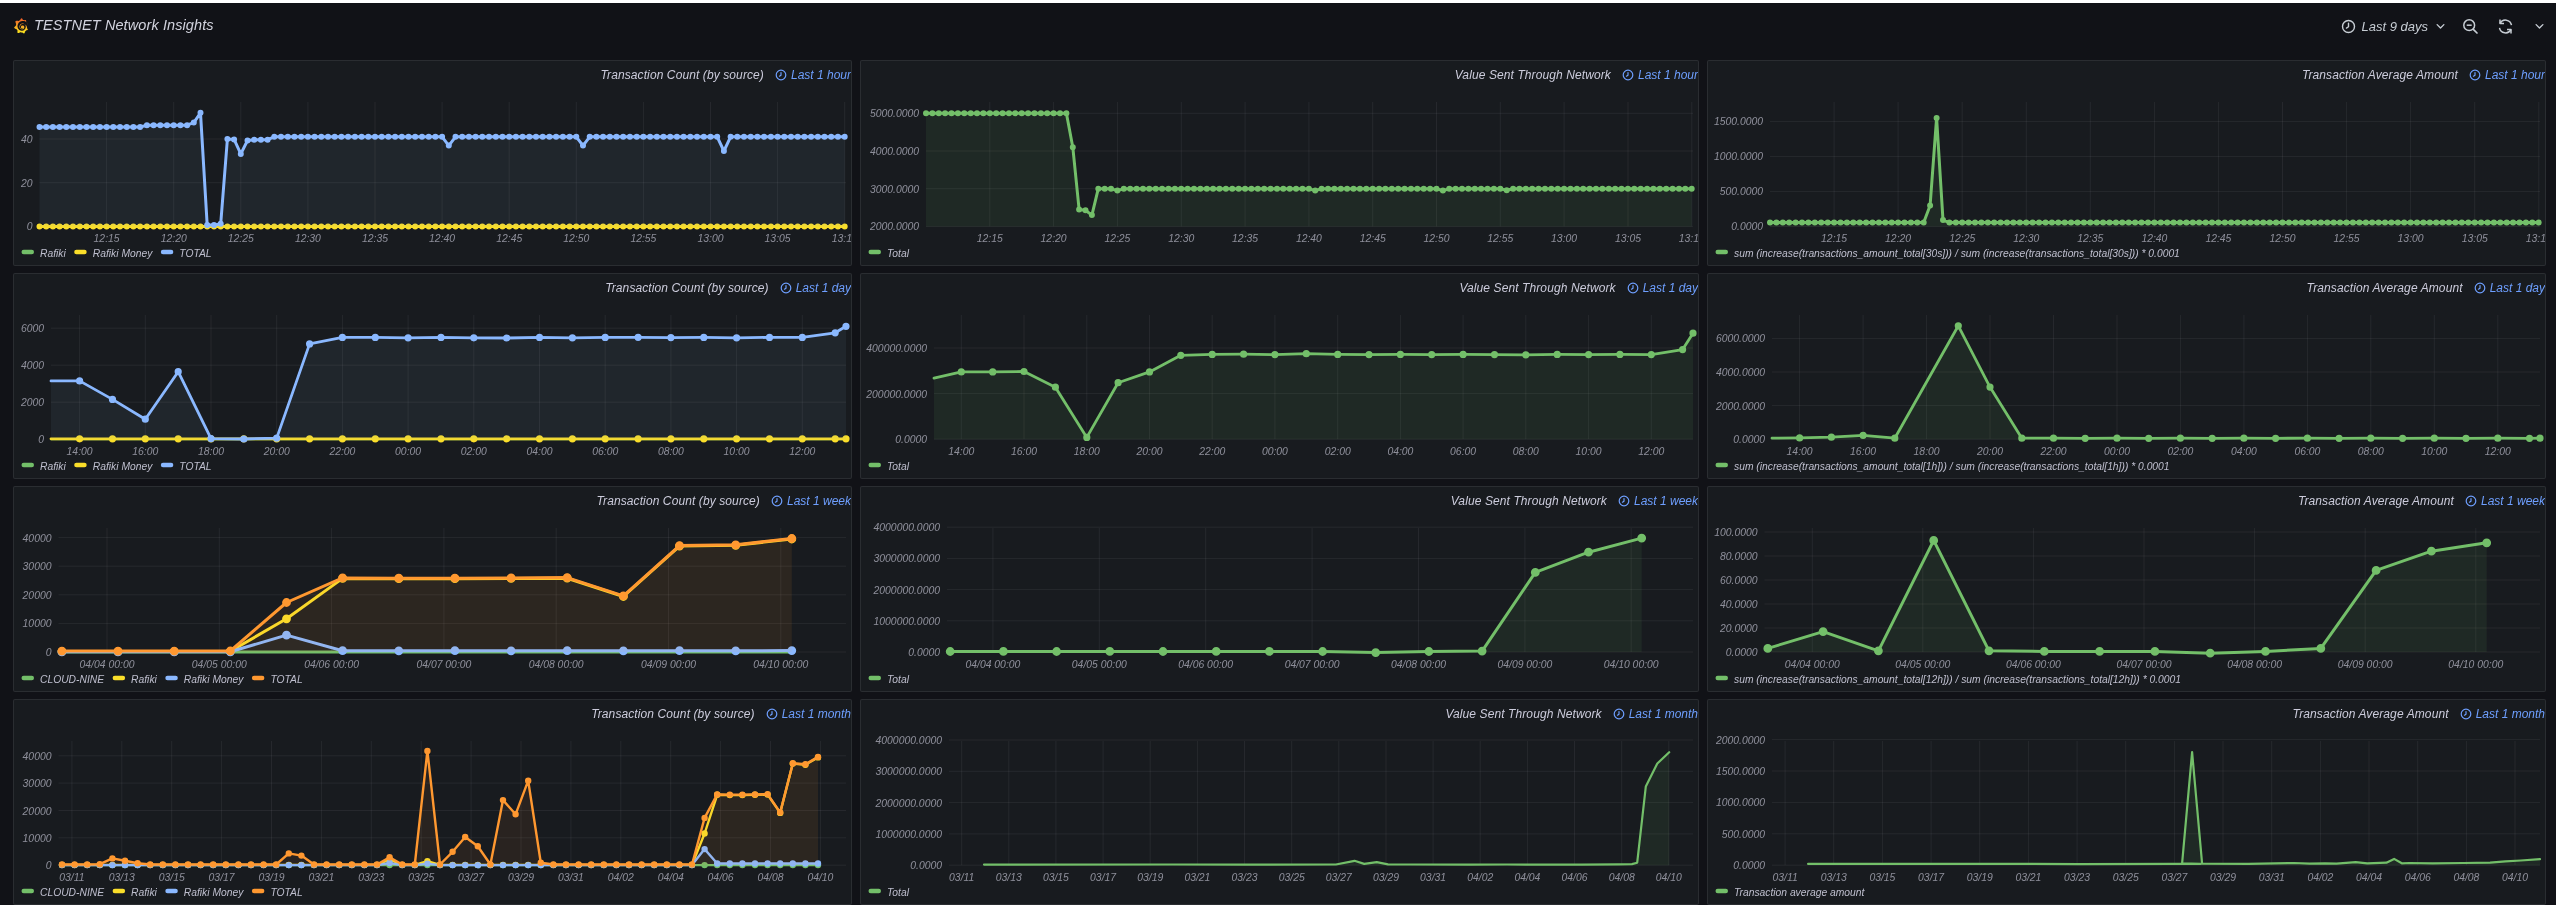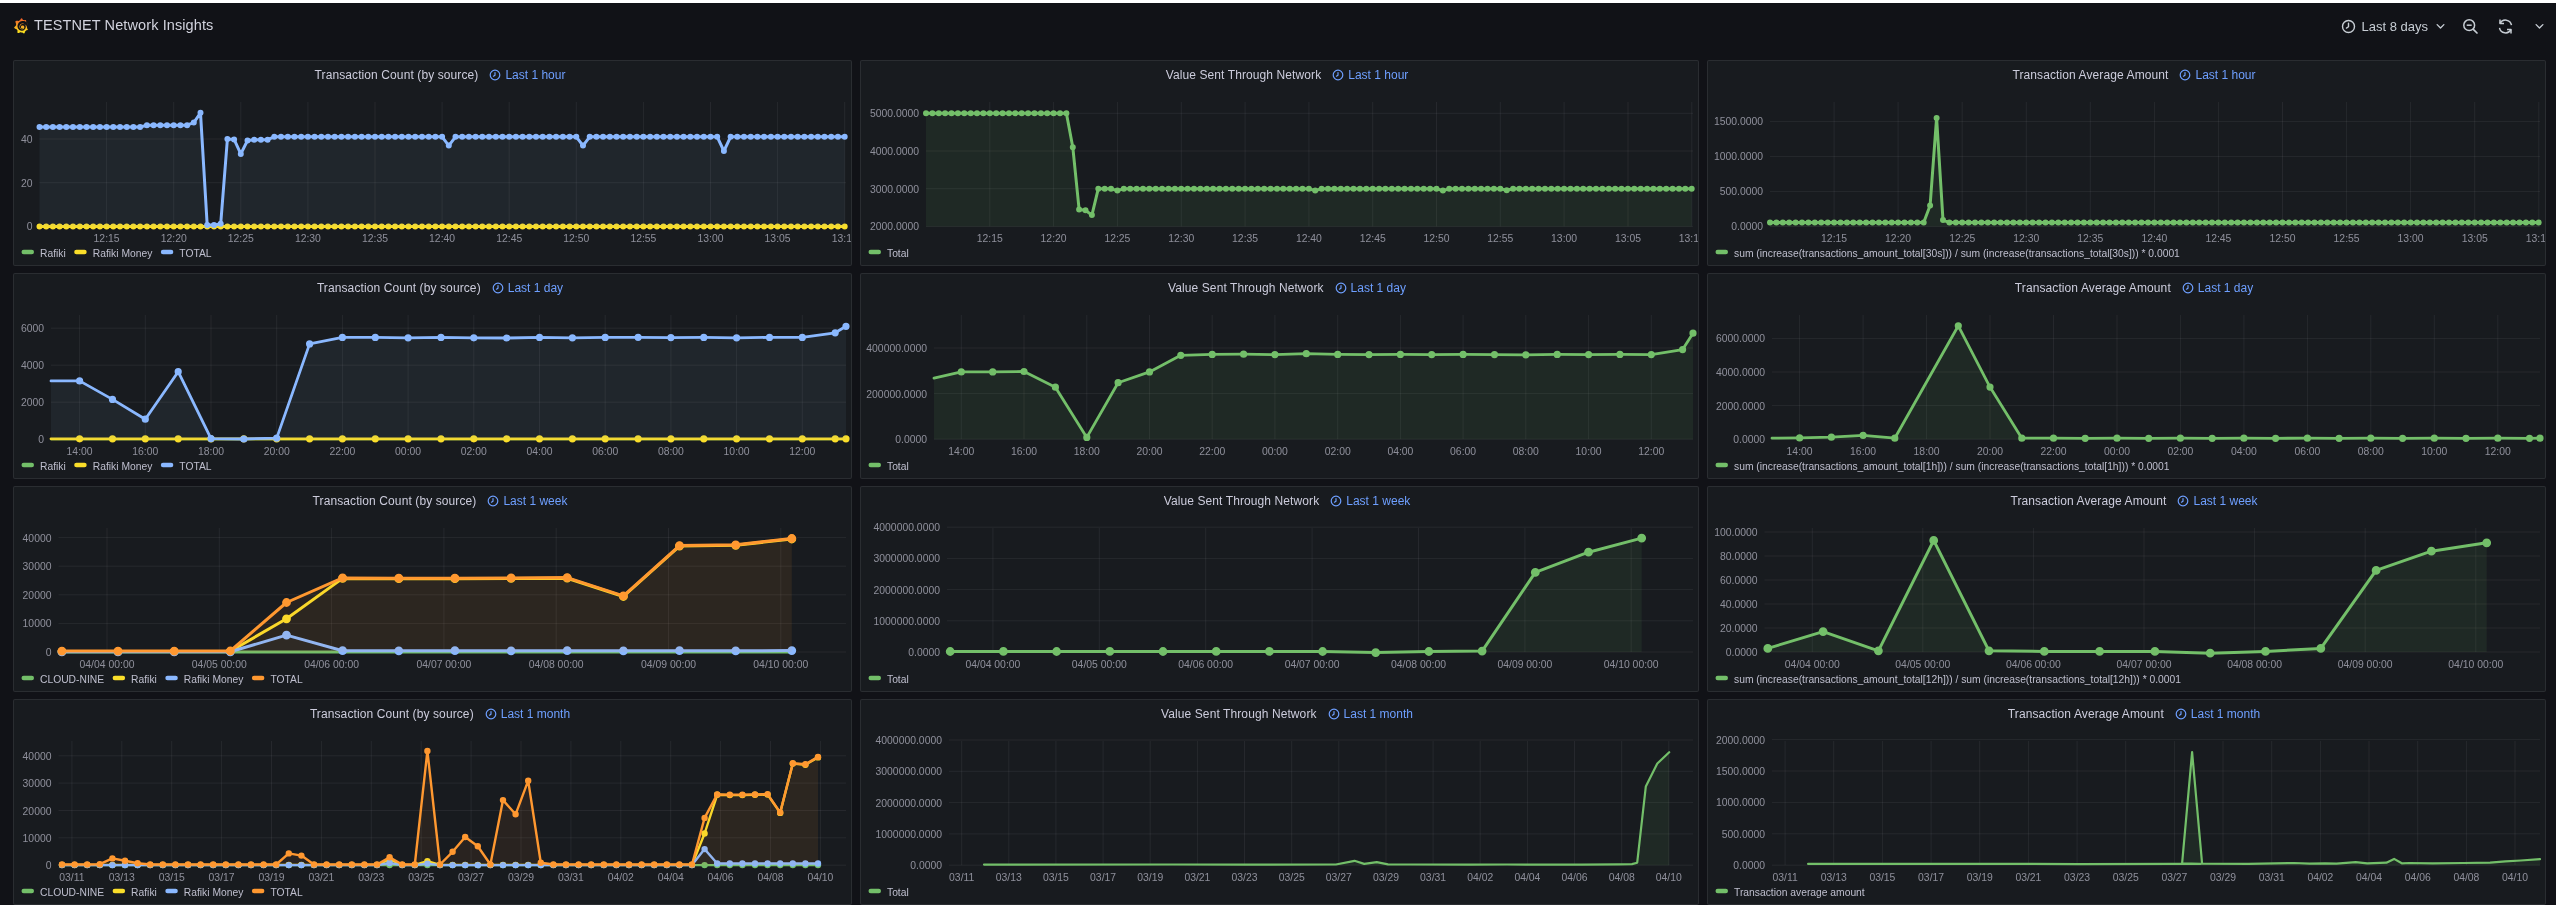--- a/index.html
+++ b/index.html
@@ -1,25 +1,25 @@
 <!DOCTYPE html>
 <html><head><meta charset="utf-8">
 <style>
 * { margin:0; padding:0; box-sizing:border-box; }
 html,body { width:2556px; height:905px; background:#111217; overflow:hidden;
   font-family:"Liberation Sans", sans-serif; }
-.stage { position:relative; width:2556px; height:748px; background:#111217; }
+.stage { position:relative; width:2556px; height:748px; background:#111217;font-style:italic; }
 .topstrip { position:absolute; left:0; top:0; width:2556px; height:3px; background:#ffffff; }
 .hdr { position:absolute; left:0; top:3px; width:2556px; height:47px; }
 .hlogo { position:absolute; left:14px; top:15px; }
 .htitle { position:absolute; left:34px; top:14px; font-size:14.5px; font-weight:400; color:#d2d3de; letter-spacing:0.1px; }
 .toolbar { position:absolute; right:12px; top:15px; display:flex; align-items:center; }
 .ttext { color:#c7cdd4; font-size:13px; }
 .panel { position:absolute; background:#181b1f; border:1px solid rgba(204,204,220,0.10); border-radius:2px; overflow:hidden; }
-.ptitle { position:absolute; left:0; top:0; width:100%; height:28px; display:flex; align-items:center; justify-content:center; padding-left:15px; z-index:2; }
+.ptitle { position:absolute; left:0; top:0; width:100%; height:28px; display:flex; align-items:center; justify-content:flex-end; padding-left:15px; z-index:2; }
 .tname { color:#ccccdc; font-size:12px; font-weight:500; letter-spacing:0.1px; }
 .plink { color:#6e9fff; font-size:12px; font-weight:500; margin-left:11px; display:inline-flex; align-items:center; }
 .chart { position:absolute; left:0; top:0; }
 .ax { font-size:10.4px; fill:rgba(204,204,220,0.65); font-family:"Liberation Sans",sans-serif; }
 .leg { font-size:10.3px; fill:rgba(204,204,220,0.92); font-family:"Liberation Sans",sans-serif; }
 </style></head>
 <body>
 <div class="stage">
 <div class="topstrip"></div>
 <div class="hdr">
@@ -32,21 +32,21 @@
           </defs>
 <path fill="url(#lg)" d="M59.4 28.6c-.1-1.1-.3-2.4-.7-3.8-.4-1.4-1-2.9-1.8-4.5-.8-1.6-1.9-3.2-3.2-4.8-.5-.6-1.1-1.2-1.7-1.8.9-3.6-1.1-6.7-1.1-6.7-3.5-.2-5.7 1.1-6.5 1.7-.1-.1-.3-.1-.4-.2-.6-.2-1.2-.5-1.8-.7-.6-.2-1.2-.4-1.9-.5-.6-.2-1.3-.3-1.9-.4-.1 0-.2 0-.3-.1C36.6 1.9 32.3.1 32.3.1c-4.9 3.1-5.8 7.4-5.8 7.4s0 .2-.1.5c-.3.1-.5.2-.8.2-.4.1-.7.2-1.1.4-.4.2-.7.3-1.1.5-.7.3-1.4.7-2.1 1.1-.7.4-1.3.8-2 1.3-.1 0-.2-.1-.2-.1-6.8-2.6-12.8.5-12.8.5-.5 7.2 2.7 11.8 3.4 12.6-.2.4-.3.9-.5 1.3-.5 1.6-.9 3.2-1.2 4.9 0 .2-.1.5-.1.7C1.7 34.5.1 40.9.1 40.9c5.2 6 11.3 6.4 11.3 6.4.8 1.4 1.7 2.7 2.7 4 .4.5.9 1 1.3 1.5-1.9 5.4.3 10 .3 10 5.8.2 9.6-2.5 10.4-3.2.6.2 1.2.4 1.8.5 1.8.5 3.7.7 5.6.8h2.4c2.7 3.9 7.5 4.4 7.5 4.4 3.4-3.6 3.6-7.1 3.6-7.9v-.3c.7-.5 1.4-1 2-1.6 1.4-1.2 2.6-2.6 3.6-4.1.1-.1.2-.3.3-.4 3.8.2 6.5-2.4 6.5-2.4-.6-4-2.9-5.9-3.4-6.3l-.1-.1v-.1c0-.2 0-.5.1-.7 0-.4 0-.9-.1-1.3 0-.3 0-.6-.1-.9 0-.1 0-.2-.1-.3l-.1-.6-.1-.6c-.2-.8-.4-1.6-.7-2.4-.3-.8-.6-1.5-1-2.2-.4-.7-.8-1.4-1.3-2.1-.5-.7-1-1.3-1.6-1.9-.6-.6-1.2-1.1-1.8-1.6-.6-.5-1.3-.9-2-1.3-.7-.4-1.4-.7-2.1-1-.7-.3-1.5-.5-2.2-.7-.7-.2-1.5-.3-2.2-.4h-2.3c-.4 0-.8.1-1.1.1-.8.1-1.5.3-2.3.5-.7.2-1.4.5-2.1.9-.7.3-1.3.7-1.9 1.2-.6.4-1.1.9-1.7 1.4-.5.5-1 1.1-1.4 1.7-.4.6-.8 1.2-1.1 1.8-.3.6-.6 1.3-.8 1.9-.2.7-.3 1.3-.4 2v1c0 .3 0 .5.1.8.1 1 .4 2 .8 2.9.4.9 1 1.7 1.6 2.4.6.7 1.4 1.2 2.1 1.7.8.4 1.6.7 2.4.9.8.2 1.6.2 2.4.2h.9c.1 0 .2 0 .3-.1.2 0 .4-.1.5-.1.3-.1.6-.2.9-.4.3-.1.6-.3.8-.5.1 0 .1-.1.2-.2.3-.2.3-.6.1-.9-.2-.2-.5-.3-.8-.2-.1 0-.1.1-.2.1-.2.1-.4.2-.7.3-.2.1-.5.1-.8.2h-1.2c-.1 0-.2 0-.3-.1-.6-.1-1.2-.3-1.8-.6-.6-.3-1.1-.7-1.5-1.1-.5-.5-.8-1-1.1-1.6-.3-.6-.4-1.2-.5-1.9v-1.5c0-.2.1-.5.1-.7.1-.2.1-.5.2-.7.3-.9.8-1.8 1.4-2.6.7-.7 1.5-1.4 2.4-1.8.5-.2.9-.4 1.4-.5.5-.1 1-.2 1.5-.2h.8c.3 0 .5.1.8.1.5.1 1 .3 1.5.5 1 .4 1.9 1.1 2.6 1.9.7.8 1.3 1.8 1.6 2.8.2.5.3 1.1.3 1.6v1.2c0 .3-.1.6-.1.9-.1.3-.1.6-.2.9-.1.3-.2.6-.3.8-.2.6-.5 1.1-.8 1.7-.6 1-1.5 2-2.5 2.7-1 .7-2.2 1.2-3.4 1.4-.6.1-1.2.2-1.9.2h-.9c-.3 0-.7-.1-1-.1-1.3-.2-2.6-.6-3.7-1.2-1.2-.6-2.2-1.4-3.1-2.4-.9-1-1.6-2.1-2.1-3.3-.5-1.2-.8-2.5-.8-3.8v-2c.1-.7.2-1.3.3-2 .2-.6.4-1.3.6-1.9.2-.6.5-1.2.9-1.8.7-1.1 1.5-2.2 2.5-3 .5-.4 1-.8 1.6-1.2.6-.3 1.1-.6 1.8-.9.6-.2 1.2-.4 1.9-.6.3-.1.6-.1 1-.2.2 0 .3 0 .5-.1h.5c.3 0 .7-.1 1-.1h1.4c.7.1 1.3.2 2 .3 1.3.3 2.6.7 3.7 1.3 2.3 1.2 4.3 3 5.5 5.1.6 1 1.1 2.2 1.4 3.3.1.3.1.6.2.9 0 .3.1.6.1.9v2.3c0 .3-.1.7-.1 1 0 .3-.1.7-.2 1 0 .3-.1.7-.2 1-.1.7-.4 1.3-.6 2-.4 1.3-1 2.5-1.7 3.7-1.4 2.3-3.3 4.3-5.5 5.7-1.1.7-2.3 1.3-3.6 1.7-.6.2-1.3.4-1.9.5-.3.1-.7.1-1 .2h-2.1c-.7 0-1.4-.1-2-.2-.7-.1-1.4-.2-2-.4-1.3-.4-2.6-.9-3.9-1.5-2.4-1.3-4.6-3.1-6.3-5.3-.8-1.1-1.6-2.3-2.2-3.5-.6-1.2-1.1-2.5-1.4-3.8-.3-1.3-.5-2.7-.6-4v-2c0-.7.1-1.4.2-2 .1-.7.2-1.4.4-2 .2-.7.3-1.3.6-2 .4-1.3 1-2.6 1.6-3.8.7-1.2 1.4-2.3 2.3-3.3.2-.3.4-.5.7-.8.2-.2.5-.5.7-.7.3-.2.5-.5.8-.7.1-.1.3-.2.4-.4.2-.1.3-.3.5-.4.3-.2.6-.5.9-.7.1-.1.3-.2.4-.3.2-.1.3-.2.5-.3.3-.2.6-.4 1-.6l.5-.3.5-.2c.3-.2.7-.3 1-.5.7-.3 1.4-.5 2.1-.8.2-.1.4-.1.5-.2.2 0 .4-.1.5-.1.4-.1.7-.2 1.1-.3.2 0 .4-.1.5-.1.2 0 .4-.1.6-.1.2 0 .4-.1.5-.1l.3-.1h.3c.2 0 .4-.1.6-.1.2 0 .4 0 .6-.1.1 0 .3 0 .4-.1h.7c.2 0 .4 0 .7-.1h3c.7.1 1.3.1 2 .2 1.3.2 2.6.5 3.8.9 1.2.4 2.4.9 3.5 1.5l.8.4c.2.2.5.3.8.5.5.3 1 .7 1.5 1 .2.2.5.3.7.5.2.2.4.4.7.5.4.4.9.7 1.3 1.1.2.1.3.3.5.4z"></path>
 </svg></div>
   <div class="htitle">TESTNET Network Insights</div>
 
 <div class="toolbar">
   <svg width="15" height="15" viewBox="0 0 16 16" style="margin-right:6px">
           <circle cx="8" cy="8" r="6.4" fill="none" stroke="#c7cdd4" stroke-width="1.5"></circle>
           <path d="M8 4.6 L8 8.3 L5.8 9.7" fill="none" stroke="#c7cdd4" stroke-width="1.5" stroke-linecap="round" stroke-linejoin="round"></path>
         </svg>
-  <span class="ttext">Last 8 days</span>
+  <span class="ttext">Last 9 days</span>
   <svg width="9" height="9" viewBox="0 0 12 12" style="margin-left:8px">
           <path d="M1.5 3.5 L6 8 L10.5 3.5" fill="none" stroke="#c7cdd4" stroke-width="1.8" stroke-linecap="round" stroke-linejoin="round"></path>
         </svg>
   <span style="width:17px"></span>
   <svg width="17" height="17" viewBox="0 0 17 17">
           <circle cx="7.2" cy="7.2" r="5.4" fill="none" stroke="#c7cdd4" stroke-width="1.5"></circle>
           <line x1="4.7" y1="7.2" x2="9.7" y2="7.2" stroke="#c7cdd4" stroke-width="1.5"></line>
           <line x1="11.3" y1="11.3" x2="15" y2="15" stroke="#c7cdd4" stroke-width="1.7" stroke-linecap="round"></line>
         </svg>
   <span style="width:18px"></span>

